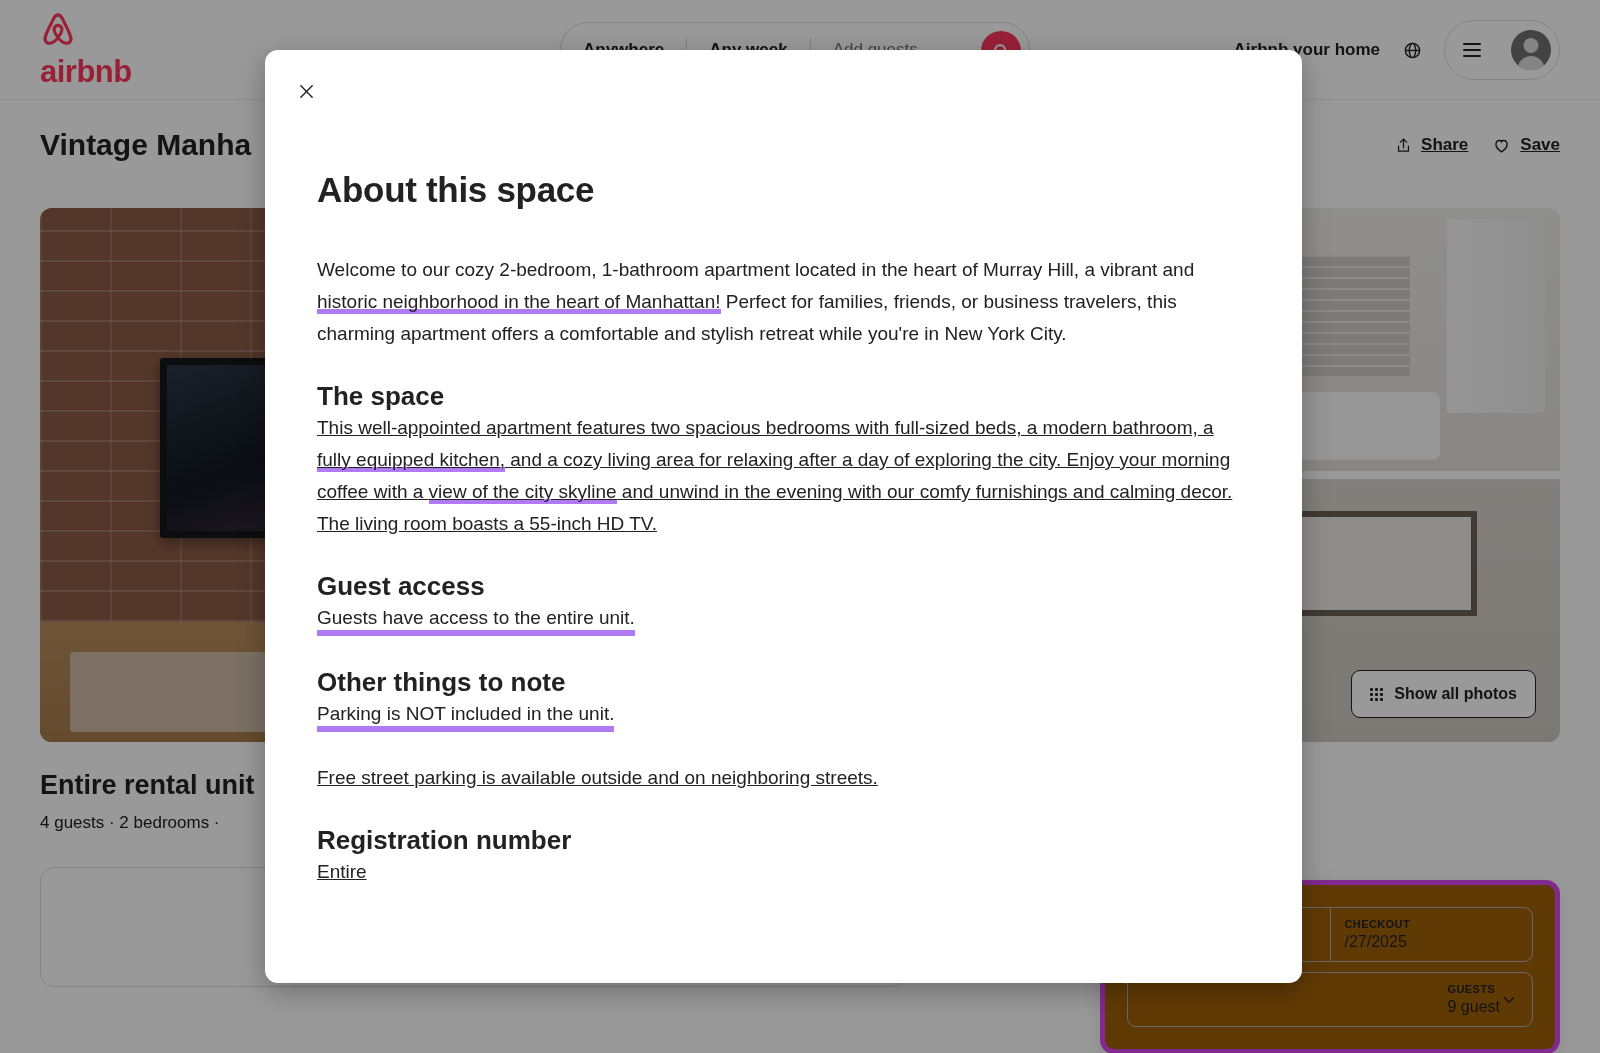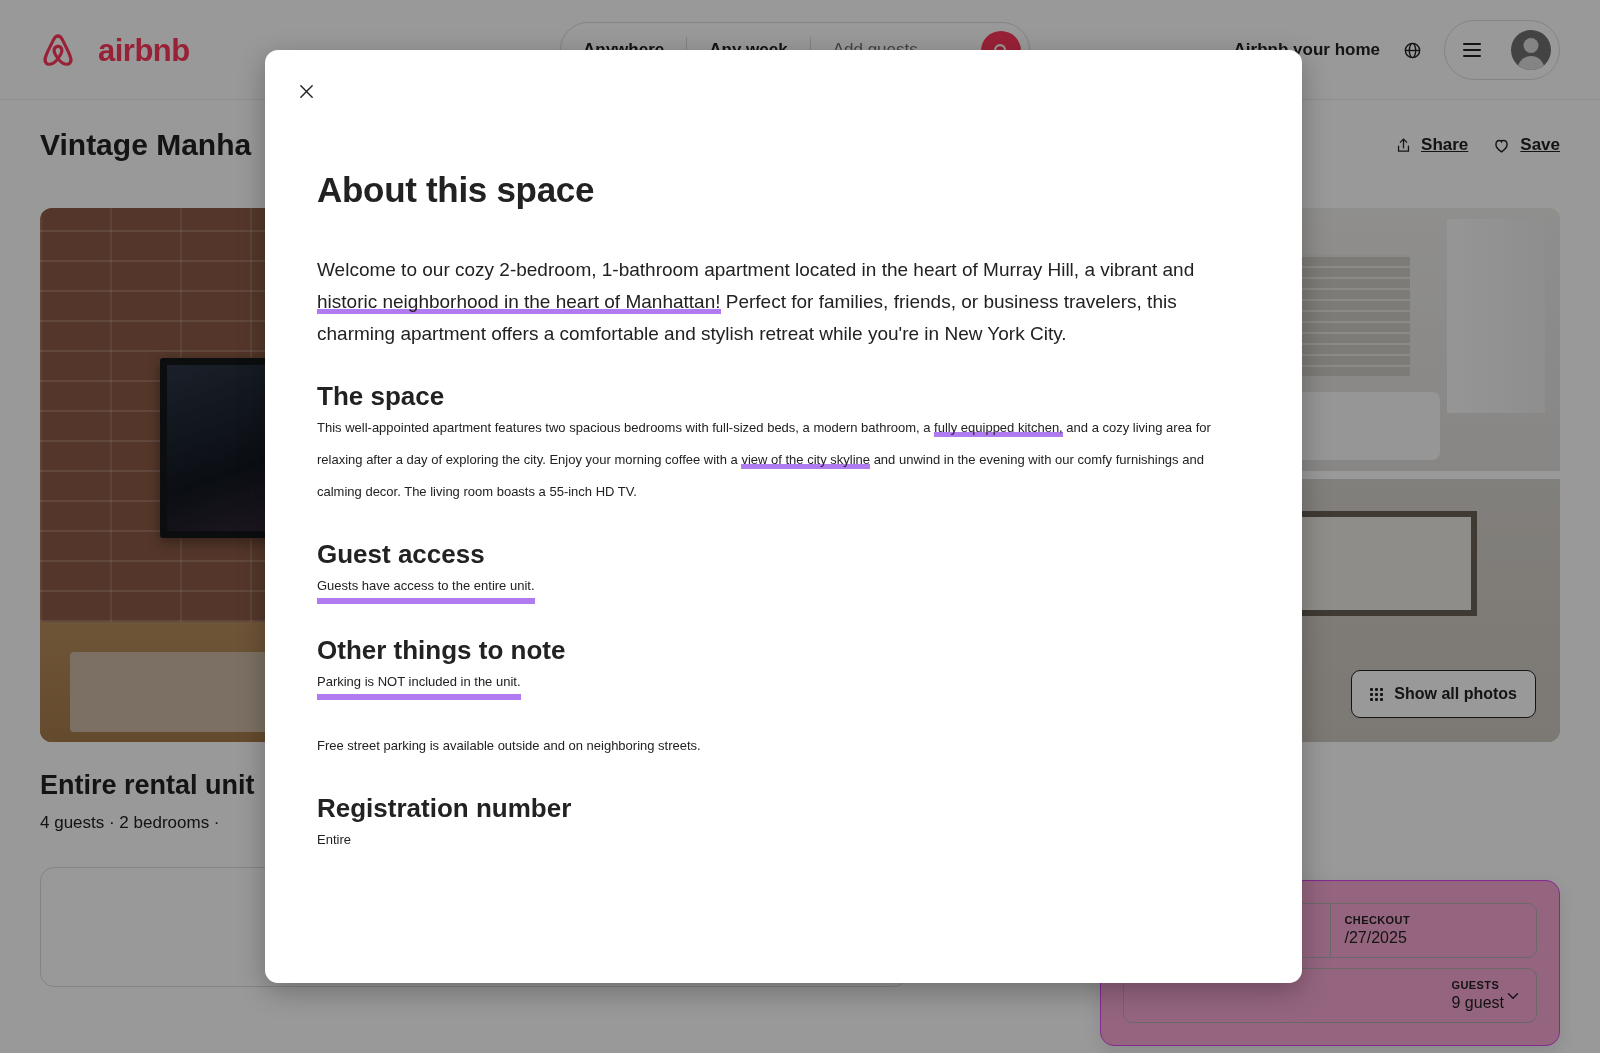--- a/index.html
+++ b/index.html
@@ -20,22 +20,23 @@
   
   .bg-page { position: absolute; inset: 0; background: #fff; }
 
   
   .header {
     position: absolute; top: 0; left: 0; right: 0; height: 100px;
     background: #fff; border-bottom: 1px solid #ebebeb;
     display: flex; align-items: center;
   }
   .logo {
-    display: flex; align-items: flex-end; gap: 22px;
+    display: flex; align-items: flex-start; gap: 6px;
     margin-left: 40px;
+    flex-direction: column;
   }
   .logo svg { display: block; }
   .logo-text {
     color: #ff385c; font-size: 31px; font-weight: 700; letter-spacing: -0.5px;
   }
   .searchbar {
     position: absolute; left: 560px; top: 22px;
     width: 470px; height: 56px;
     border: 1px solid #ddd; border-radius: 32px;
     background: #fff;
@@ -184,24 +185,24 @@
   .meta { margin-top: 12px; font-size: 17px; color: #222; }
   .guest-fav-card {
     margin-top: 34px; height: 120px; width: 868px;
     border: 1px solid #ddd; border-radius: 14px;
     display: flex; align-items: center; justify-content: center; gap: 14px;
   }
   .gf-text { text-align: center; font-size: 22px; font-weight: 700; color: #222; line-height: 1.15; }
 
   .booking-card {
     width: 460px; margin-top: 110px;
-    border: 1px solid #d946ef; border-radius: 14px;
+    border: 5px solid #d946ef; border-radius: 14px;
     box-shadow: 0 6px 18px rgba(0,0,0,0.10);
     padding: 22px;
-    background: #f9a8d4;
+    background: #a16207;
   }
   .dates-row { display: flex; border: 1px solid #b0b0b0; border-radius: 9px; overflow: hidden; }
   .date-cell { flex: 1; padding: 10px 14px; }
   .date-cell + .date-cell { border-left: 1px solid #b0b0b0; }
   .date-label { font-size: 11px; font-weight: 700; letter-spacing: 0.4px; color: #222; }
   .date-value { font-size: 16px; color: #222; margin-top: 3px; }
   .guests-row {
     margin-top: 10px; border: 1px solid #b0b0b0; border-radius: 9px;
     padding: 10px 14px; display: flex; align-items: center; justify-content: flex-end;
   }
@@ -237,21 +238,21 @@
     margin: 0 0 44px 0; letter-spacing: -0.3px;
   }
   .para {
     font-size: 19px; line-height: 32px; color: #222;
     margin: 0 0 30px 0;
   }
   .sec-head {
     font-size: 26px; line-height: 32px; font-weight: 700; color: #222; margin: 0;
   }
   .sec-body {
-    font-size: 13px; line-height: 32px; color: #222; margin: 0 0 30px 0;
+    font-size: 19px; line-height: 32px; color: #222; margin: 0 0 30px 0; text-decoration: underline;
   }
   .hl {
     background: linear-gradient(to top, #b07af0 0, #b07af0 5px, transparent 5px);
     padding-bottom: 2px;
   }
   .hl-block {
     display: inline-block;
     background: linear-gradient(to top, #b07af0 0, #b07af0 6px, transparent 6px);
     padding-bottom: 2px;
   }

